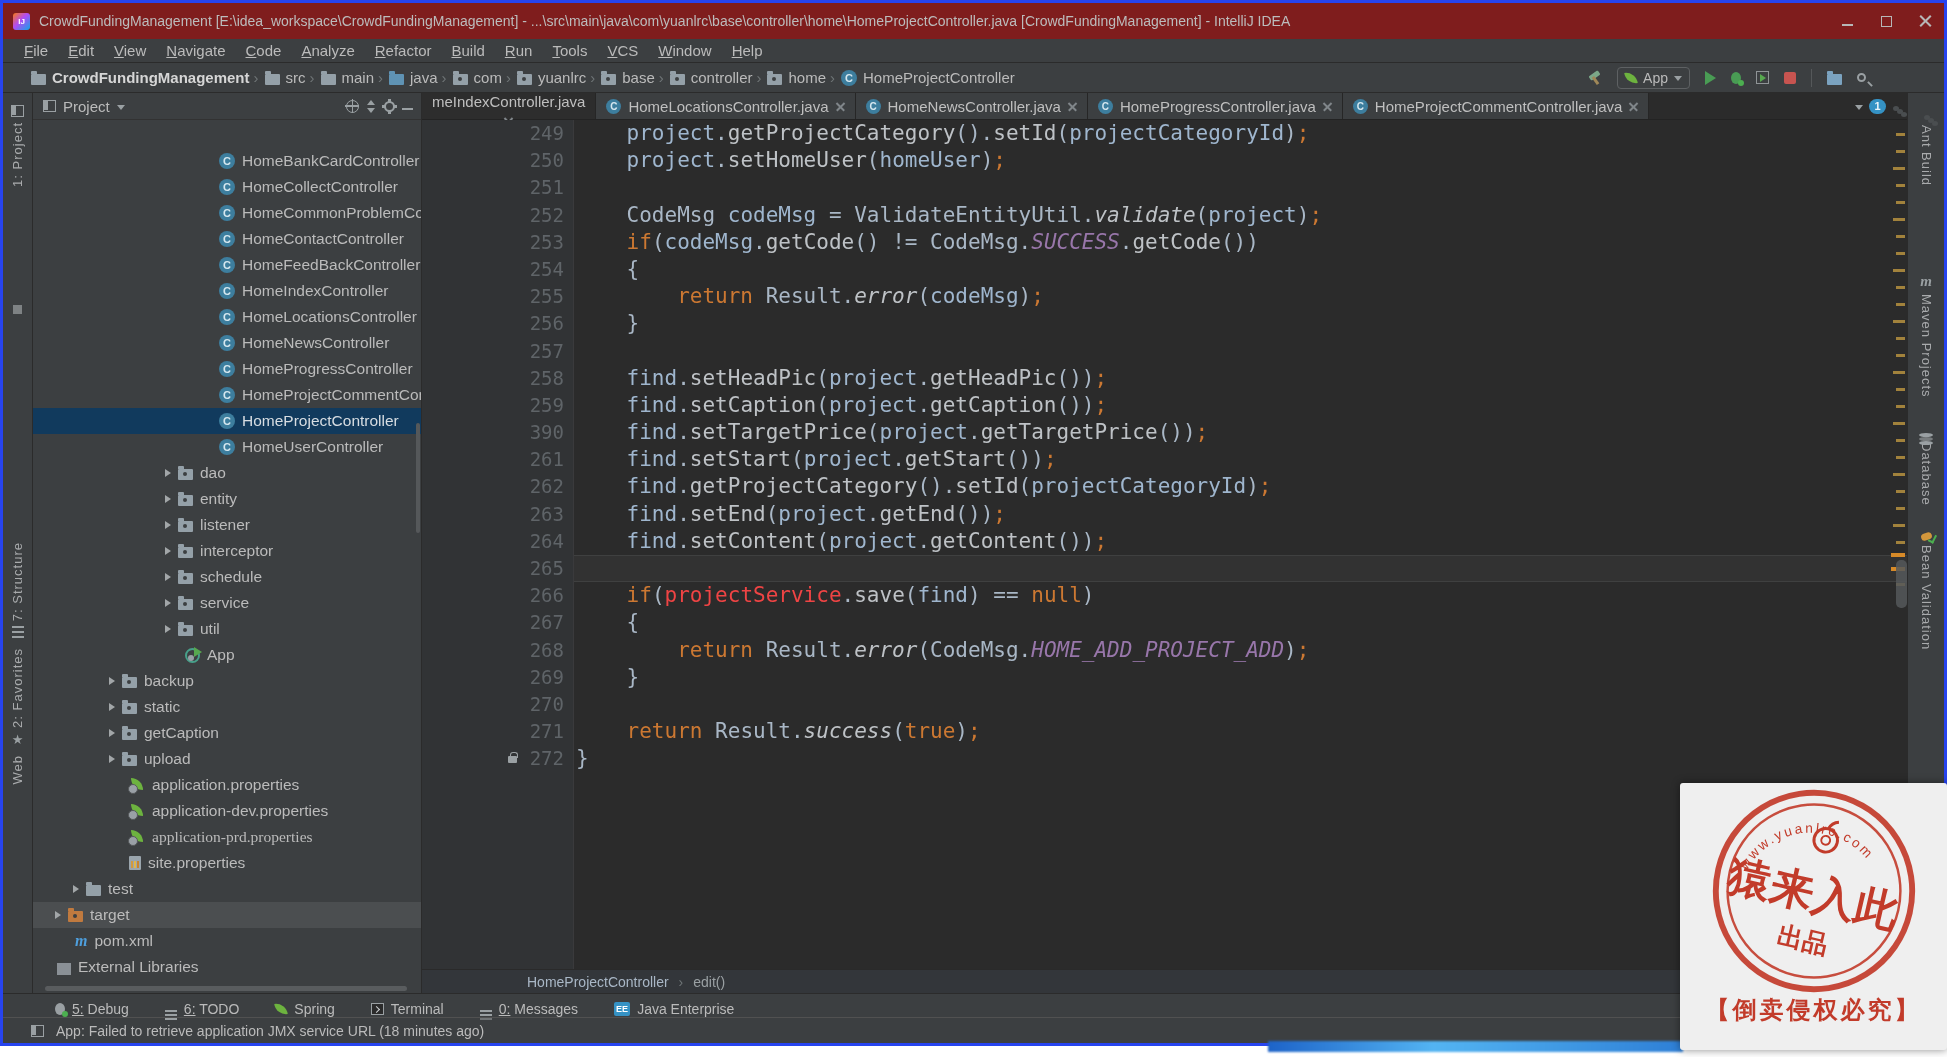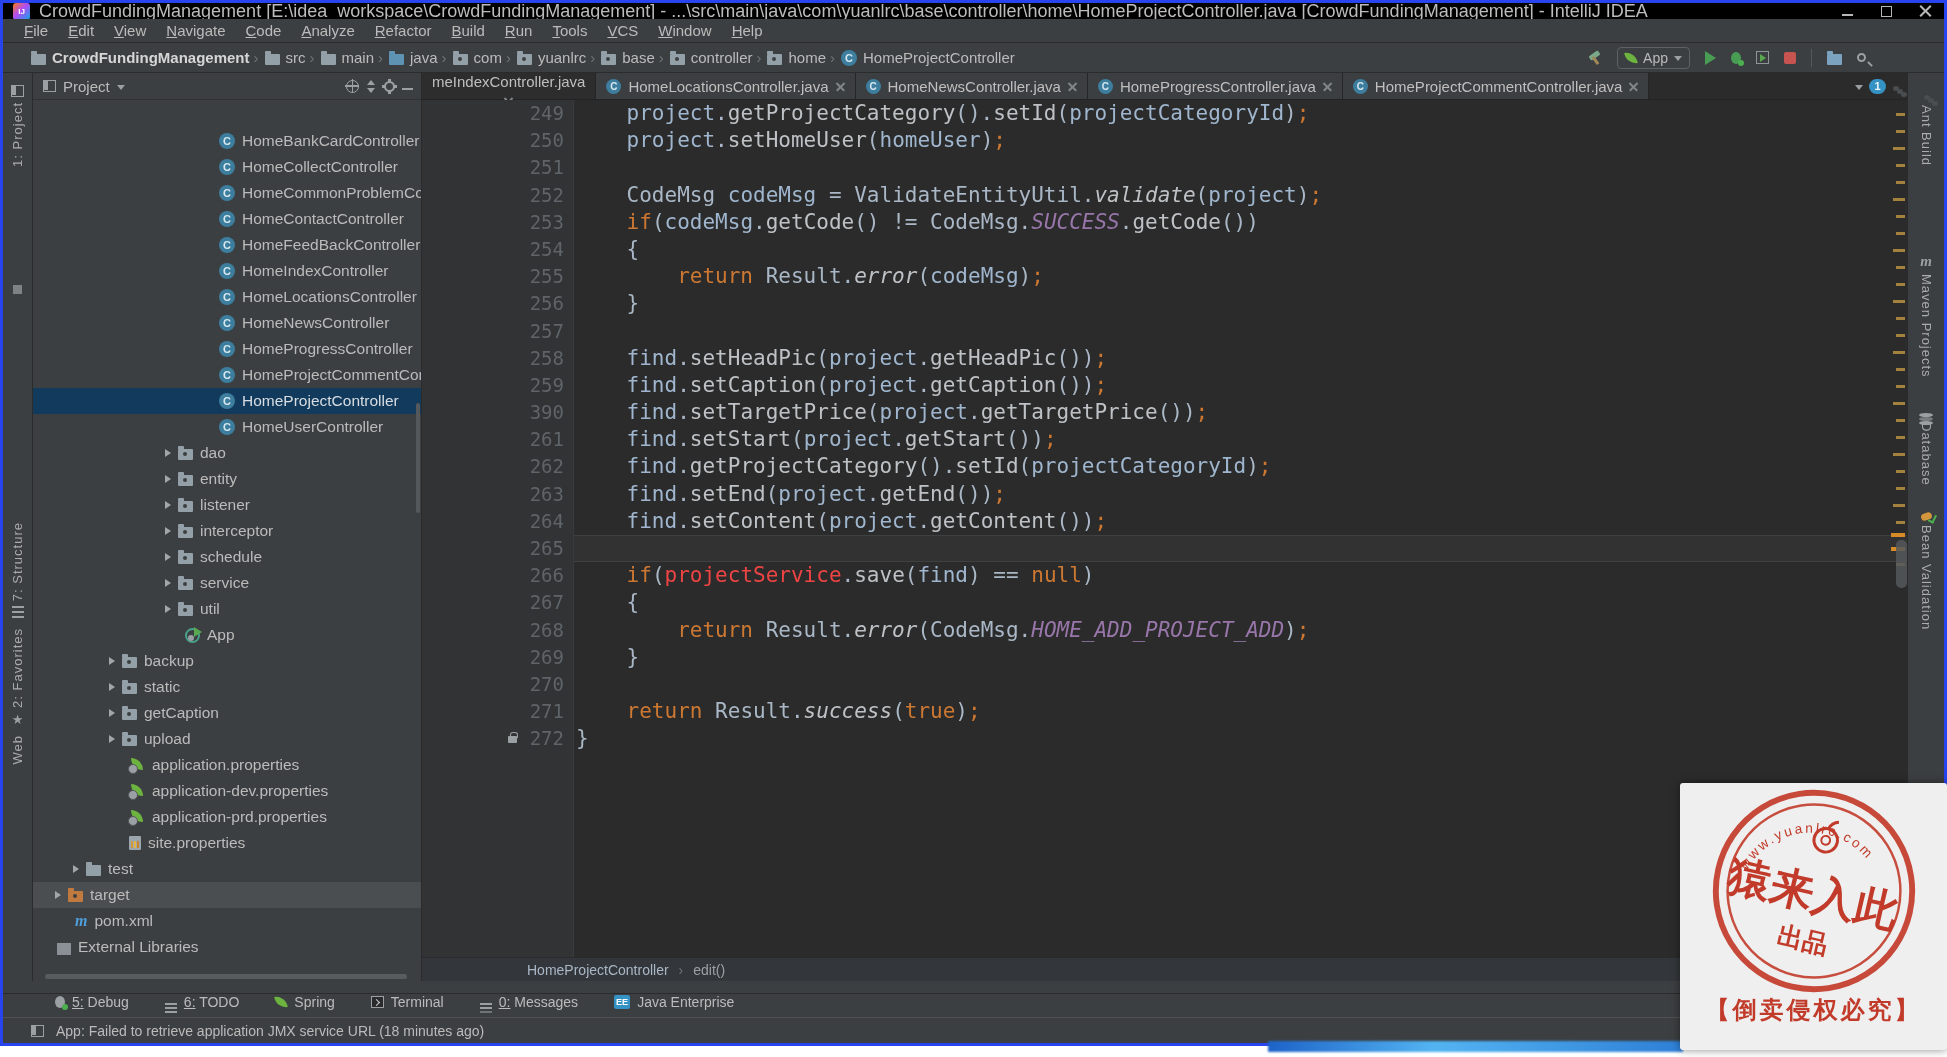--- a/index.html
+++ b/index.html
@@ -2,25 +2,25 @@
 <html><head>
 <meta charset="utf-8">
 <style>
   * { margin:0; padding:0; box-sizing:border-box; }
   html,body { width:1947px; height:1057px; background:#ffffff; overflow:hidden;
               font-family:"Liberation Sans", sans-serif; }
   .window { position:absolute; left:0; top:0; width:1947px; height:1046px;
             border:3px solid #2744ef; background:#3c3f41; display:flex; flex-direction:column; }
 
   
-  .titlebar { height:16px; background:#000000; display:flex; align-items:center; padding:0 8px 0 10px; flex:none; }
+  .titlebar { height:36px; background:#7f1d1d; display:flex; align-items:center; padding:0 8px 0 10px; flex:none; }
   .ij-logo { width:17px; height:17px; border-radius:3px; margin-right:9px; flex:none;
              background:linear-gradient(135deg,#f97a12 0%,#b34bf5 45%,#0ca7e8 100%);
              color:#fff; font:bold 8px/17px "Liberation Sans",sans-serif; text-align:center; }
-  .title-text { color:#bcbcbc; font-size:18px; white-space:nowrap; overflow:hidden; flex:1; }
+  .title-text { color:#bcbcbc; font-size:14px; white-space:nowrap; overflow:hidden; flex:1; }
   .win-controls { display:flex; gap:26px; margin-left:14px; margin-right:4px; flex:none; align-items:center; }
   .wc { width:13px; height:13px; position:relative; cursor:default; }
   .wc-min::after { content:""; position:absolute; left:1px; bottom:2px; width:11px; height:2px; background:#b7b7b7; }
   .wc-max::after { content:""; position:absolute; inset:1px; border:1.5px solid #b7b7b7; }
   .wc-close::before,.wc-close::after { content:""; position:absolute; left:-1px; top:5px; width:15px; height:2px; background:#b7b7b7; }
   .wc-close::before { transform:rotate(45deg);} .wc-close::after { transform:rotate(-45deg);}
 
   
   .menubar { height:24px; background:#3c3f41; border-bottom:1px solid #2b2b2b; display:flex; align-items:center; padding-left:12px; gap:2px; flex:none; }
   .menu-item { display:inline-block; color:#bbbbbb; font-size:15px; padding:1px 9px; }
@@ -163,21 +163,21 @@
   .emark { position:absolute; right:0; height:3px; width:9px; background:#a2823c; }
   .emark:nth-child(3n) { width:12px; }
   .emark.accent { width:14px; height:4px; background:#d78a28; }
   .ed-thumb { position:absolute; right:0; width:11px; background:#55585a; border-radius:5px; opacity:.85; }
 
   .ed-crumb { height:24px; background:#33363a; border-top:1px solid #2a2a2a; display:flex; align-items:center; padding-left:105px; gap:10px; flex:none; color:#a9b7c6; font-size:14px; }
   .ed-crumb .sep { color:#6f7577; }
   .ed-crumb .dim { color:#9aa0a3; }
 
   
-  .toolbar-bottom { height:24px; background:#3c3f41; border-top:1px solid #2b2b2b; display:flex; align-items:flex-start; padding-left:52px; gap:36px; flex:none;margin-top:12px; }
+  .toolbar-bottom { height:24px; background:#3c3f41; border-top:1px solid #2b2b2b; display:flex; align-items:flex-end; padding-left:52px; gap:36px; flex:none; }
   .twb-item { display:inline-flex; align-items:center; gap:7px; color:#bbbbbb; font-size:14px; }
   .twb-item span.lbl { display:inline-block; }
   .statusbar { height:26px; background:#3c3f41; border-top:1px solid #515151; display:flex; align-items:center; padding-left:28px; gap:12px; flex:none; color:#bbbbbb; font-size:14px; }
 
   
   .watermark { position:absolute; left:1680px; top:783px; width:267px; height:267px; background:#efefef;
                border-radius:3px; box-shadow:0 0 8px rgba(0,0,0,.45); z-index:50; display:flex; flex-direction:column; align-items:center; }
   .wm-caption { margin-top:-2px; color:#c23b2a; font:bold 24px/26px "Liberation Serif",serif; letter-spacing:3px; white-space:nowrap; }
   .taskglow { position:absolute; left:1268px; top:1041px; width:415px; height:11px; z-index:40;
               background:linear-gradient(90deg,#1d63c8,#53b4f2 40%,#2e7fd6); filter:blur(1px); }
@@ -424,21 +424,21 @@
             <span class="tree-label">upload</span>
           </div>
           <div class="tree-row" style="padding-left: 96px;">
             <span class="ic ic-springfile"></span>
             <span class="tree-label">application.properties</span>
           </div>
           <div class="tree-row" style="padding-left: 96px;">
             <span class="ic ic-springfile"></span>
             <span class="tree-label">application-dev.properties</span>
           </div>
-          <div class="tree-row" style="padding-left: 96px;">
+          <div class="tree-row" style="padding-left: 96px; font-family: Liberation Serif, serif;">
             <span class="ic ic-springfile"></span>
             <span class="tree-label">application-prd.properties</span>
           </div>
           <div class="tree-row" style="padding-left: 96px;">
             <span class="ic ic-propfile"></span>
             <span class="tree-label">site.properties</span>
           </div>
           <div class="tree-row" style="padding-left: 40px;">
             <span class="tw-arrow"></span>
             <span class="ic ic-folder"></span>

